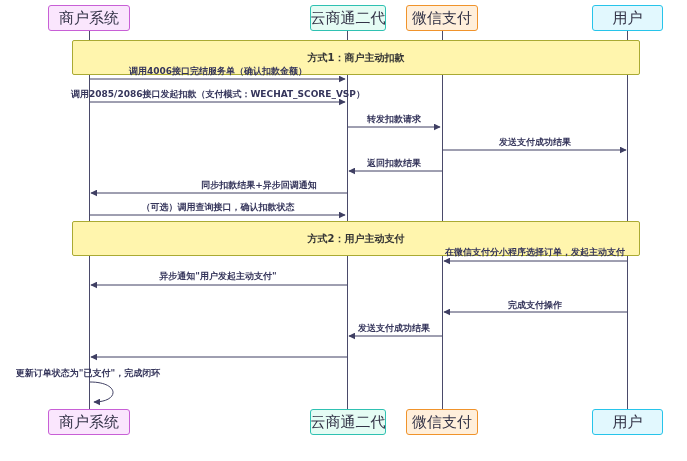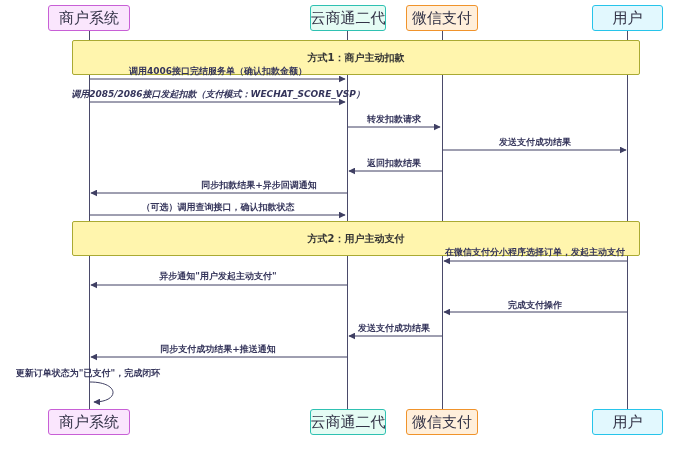--- a/index.html
+++ b/index.html
@@ -74,31 +74,30 @@
     </div>
 
   <div class="banner" style="top:40px;">
       <span>方式1：商户主动扣款</span>
     </div>
   <div class="banner" style="top:221px;">
       <span>方式2：用户主动支付</span>
     </div>
 
   <div class="mlabel" style="left:218px;top:66px;">调用4006接口完结服务单（确认扣款金额）</div>
-  <div class="mlabel" style="left:218px;top:89px;font-style:italic;">调用2085/2086接口发起扣款（支付模式：WECHAT_SCORE_VSP）</div>
+  <div class="mlabel" style="left:218px;top:89px;">调用2085/2086接口发起扣款（支付模式：WECHAT_SCORE_VSP）</div>
   <div class="mlabel" style="left:394px;top:114px;">转发扣款请求</div>
   <div class="mlabel" style="left:535px;top:137px;">发送支付成功结果</div>
   <div class="mlabel" style="left:394px;top:158px;">返回扣款结果</div>
   <div class="mlabel" style="left:218px;top:180px;margin-left:41px;">同步扣款结果+异步回调通知</div>
   <div class="mlabel" style="left:218px;top:202px;">（可选）调用查询接口，确认扣款状态</div>
   <div class="mlabel" style="left:535px;top:247px;">在微信支付分小程序选择订单，发起主动支付</div>
   <div class="mlabel" style="left:218px;top:271px;">异步通知"用户发起主动支付"</div>
   <div class="mlabel" style="left:535px;top:300px;">完成支付操作</div>
   <div class="mlabel" style="left:394px;top:323px;text-align:center;">发送支付成功结果</div>
-  <div class="mlabel" style="left:218px;top:344px;">同步支付成功结果+推送通知</div>
   <div class="mlabel" style="left:88px;top:368px;">更新订单状态为"已支付"，完成闭环</div>
 
   <div class="pbox" style="left: 48px; top: 409px; width: 82px; border-color: rgb(200, 95, 214); background: rgb(250, 230, 253);">
       <span>商户系统</span>
     </div>
   <div class="pbox" style="left: 310px; top: 409px; width: 76px; border-color: rgb(47, 193, 178); background: rgb(229, 252, 244);">
       <span>云商通二代</span>
     </div>
   <div class="pbox" style="left: 406px; top: 409px; width: 72px; border-color: rgb(240, 147, 43); background: rgb(255, 239, 219);">
       <span>微信支付</span>

